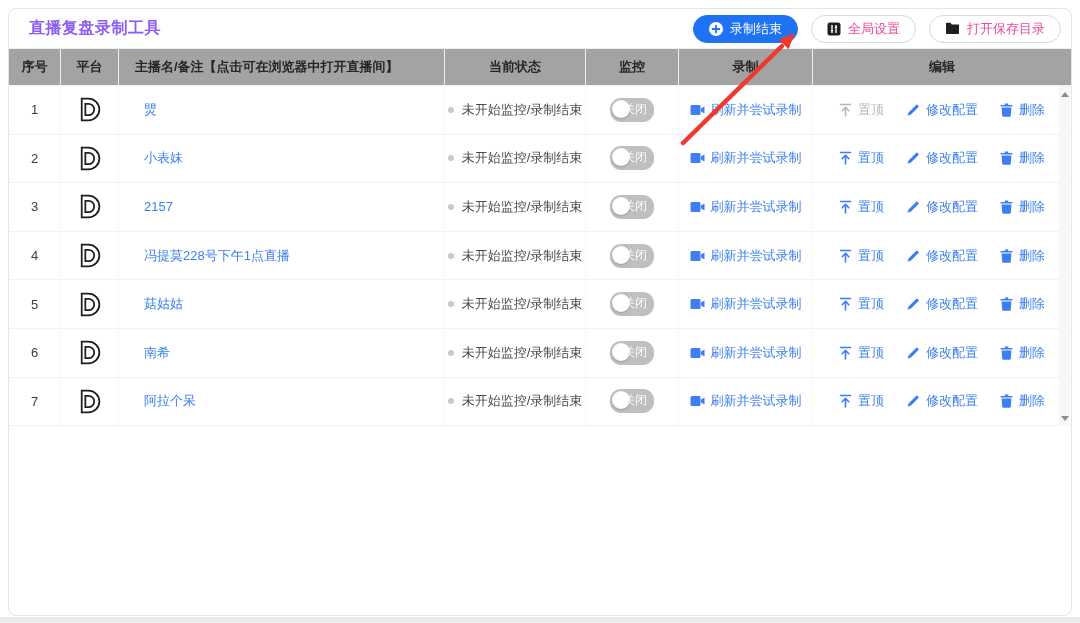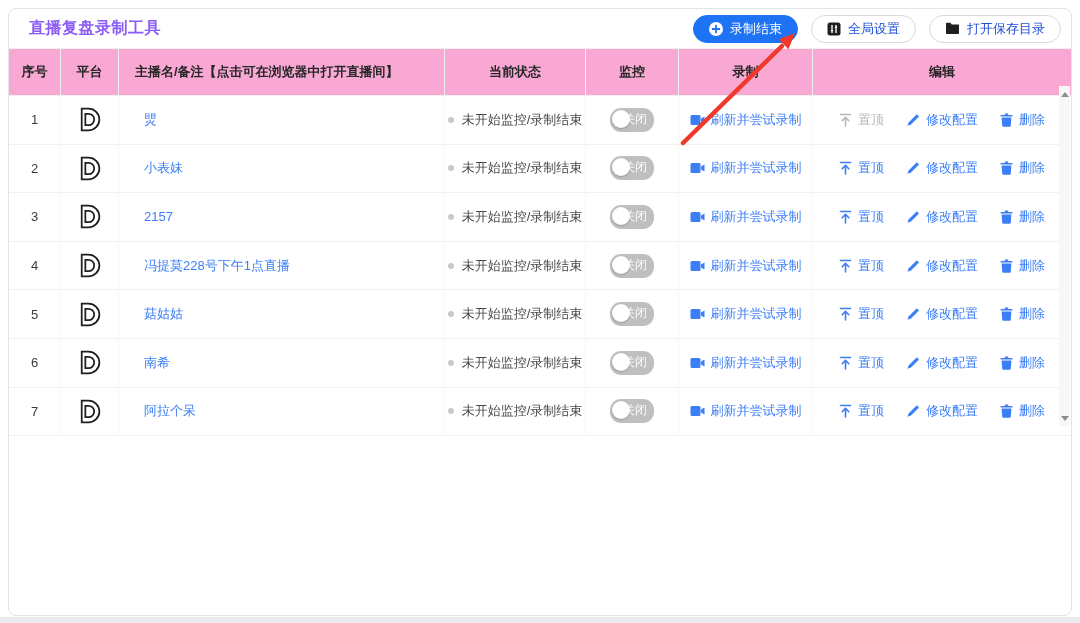--- a/index.html
+++ b/index.html
@@ -8,26 +8,26 @@
   .bottom-strip { position:absolute; left:0; top:617px; width:1080px; height:6px; background:#e9ebee; }
 
   .card { position:absolute; left:8px; top:8px; width:1064px; height:608px; background:#fff;
           border:1px solid #e3e5e8; border-radius:8px; overflow:hidden; }
 
   
   .topbar { height:39px; display:flex; align-items:center; justify-content:space-between; padding:0 10px 0 20px; }
   .title { font-size:16px; font-weight:bold; color:#8b5cf6; letter-spacing:0.5px; }
   .btn-group { display:flex; gap:13px; }
   .btn { height:28px; display:inline-flex; align-items:center; gap:7px; padding:0 15px;
-         border-radius:15px; font-size:13px; cursor:pointer; background:#fff; border:1px solid #d9d9d9; color:#1d4ed8; }
+         border-radius:15px; font-size:13px; cursor:pointer; background:#fff; border:1px solid #d9d9d9; color:#ec4899; }
   .btn-primary { background:var(--accent,#1e73f5); border:1px solid var(--accent,#1e73f5); color:#fff; }
   .btn svg { display:block; }
 
   
-  .thead { display:flex; height:48px; align-items:center; background:#f9a8d4;
+  .thead { display:flex; height:38px; align-items:center; background:#a3a3a3;
            border-top:1px solid #f0f0f0; border-bottom:1px solid #f0f0f0;
            font-size:13px; font-weight:bold; color:#262626; }
   .thead .cell { border-right:1px solid #f0f0f0; }
   .thead .cell:last-child { border-right:none; }
 
   .cell { height:100%; display:flex; align-items:center; justify-content:center; text-align:center; }
   .c-no       { width:52px; }
   .c-platform { width:58px; }
   .c-name     { width:326px; justify-content:flex-start; text-align:left; padding-left:16px; }
   .c-status   { width:141px; }

